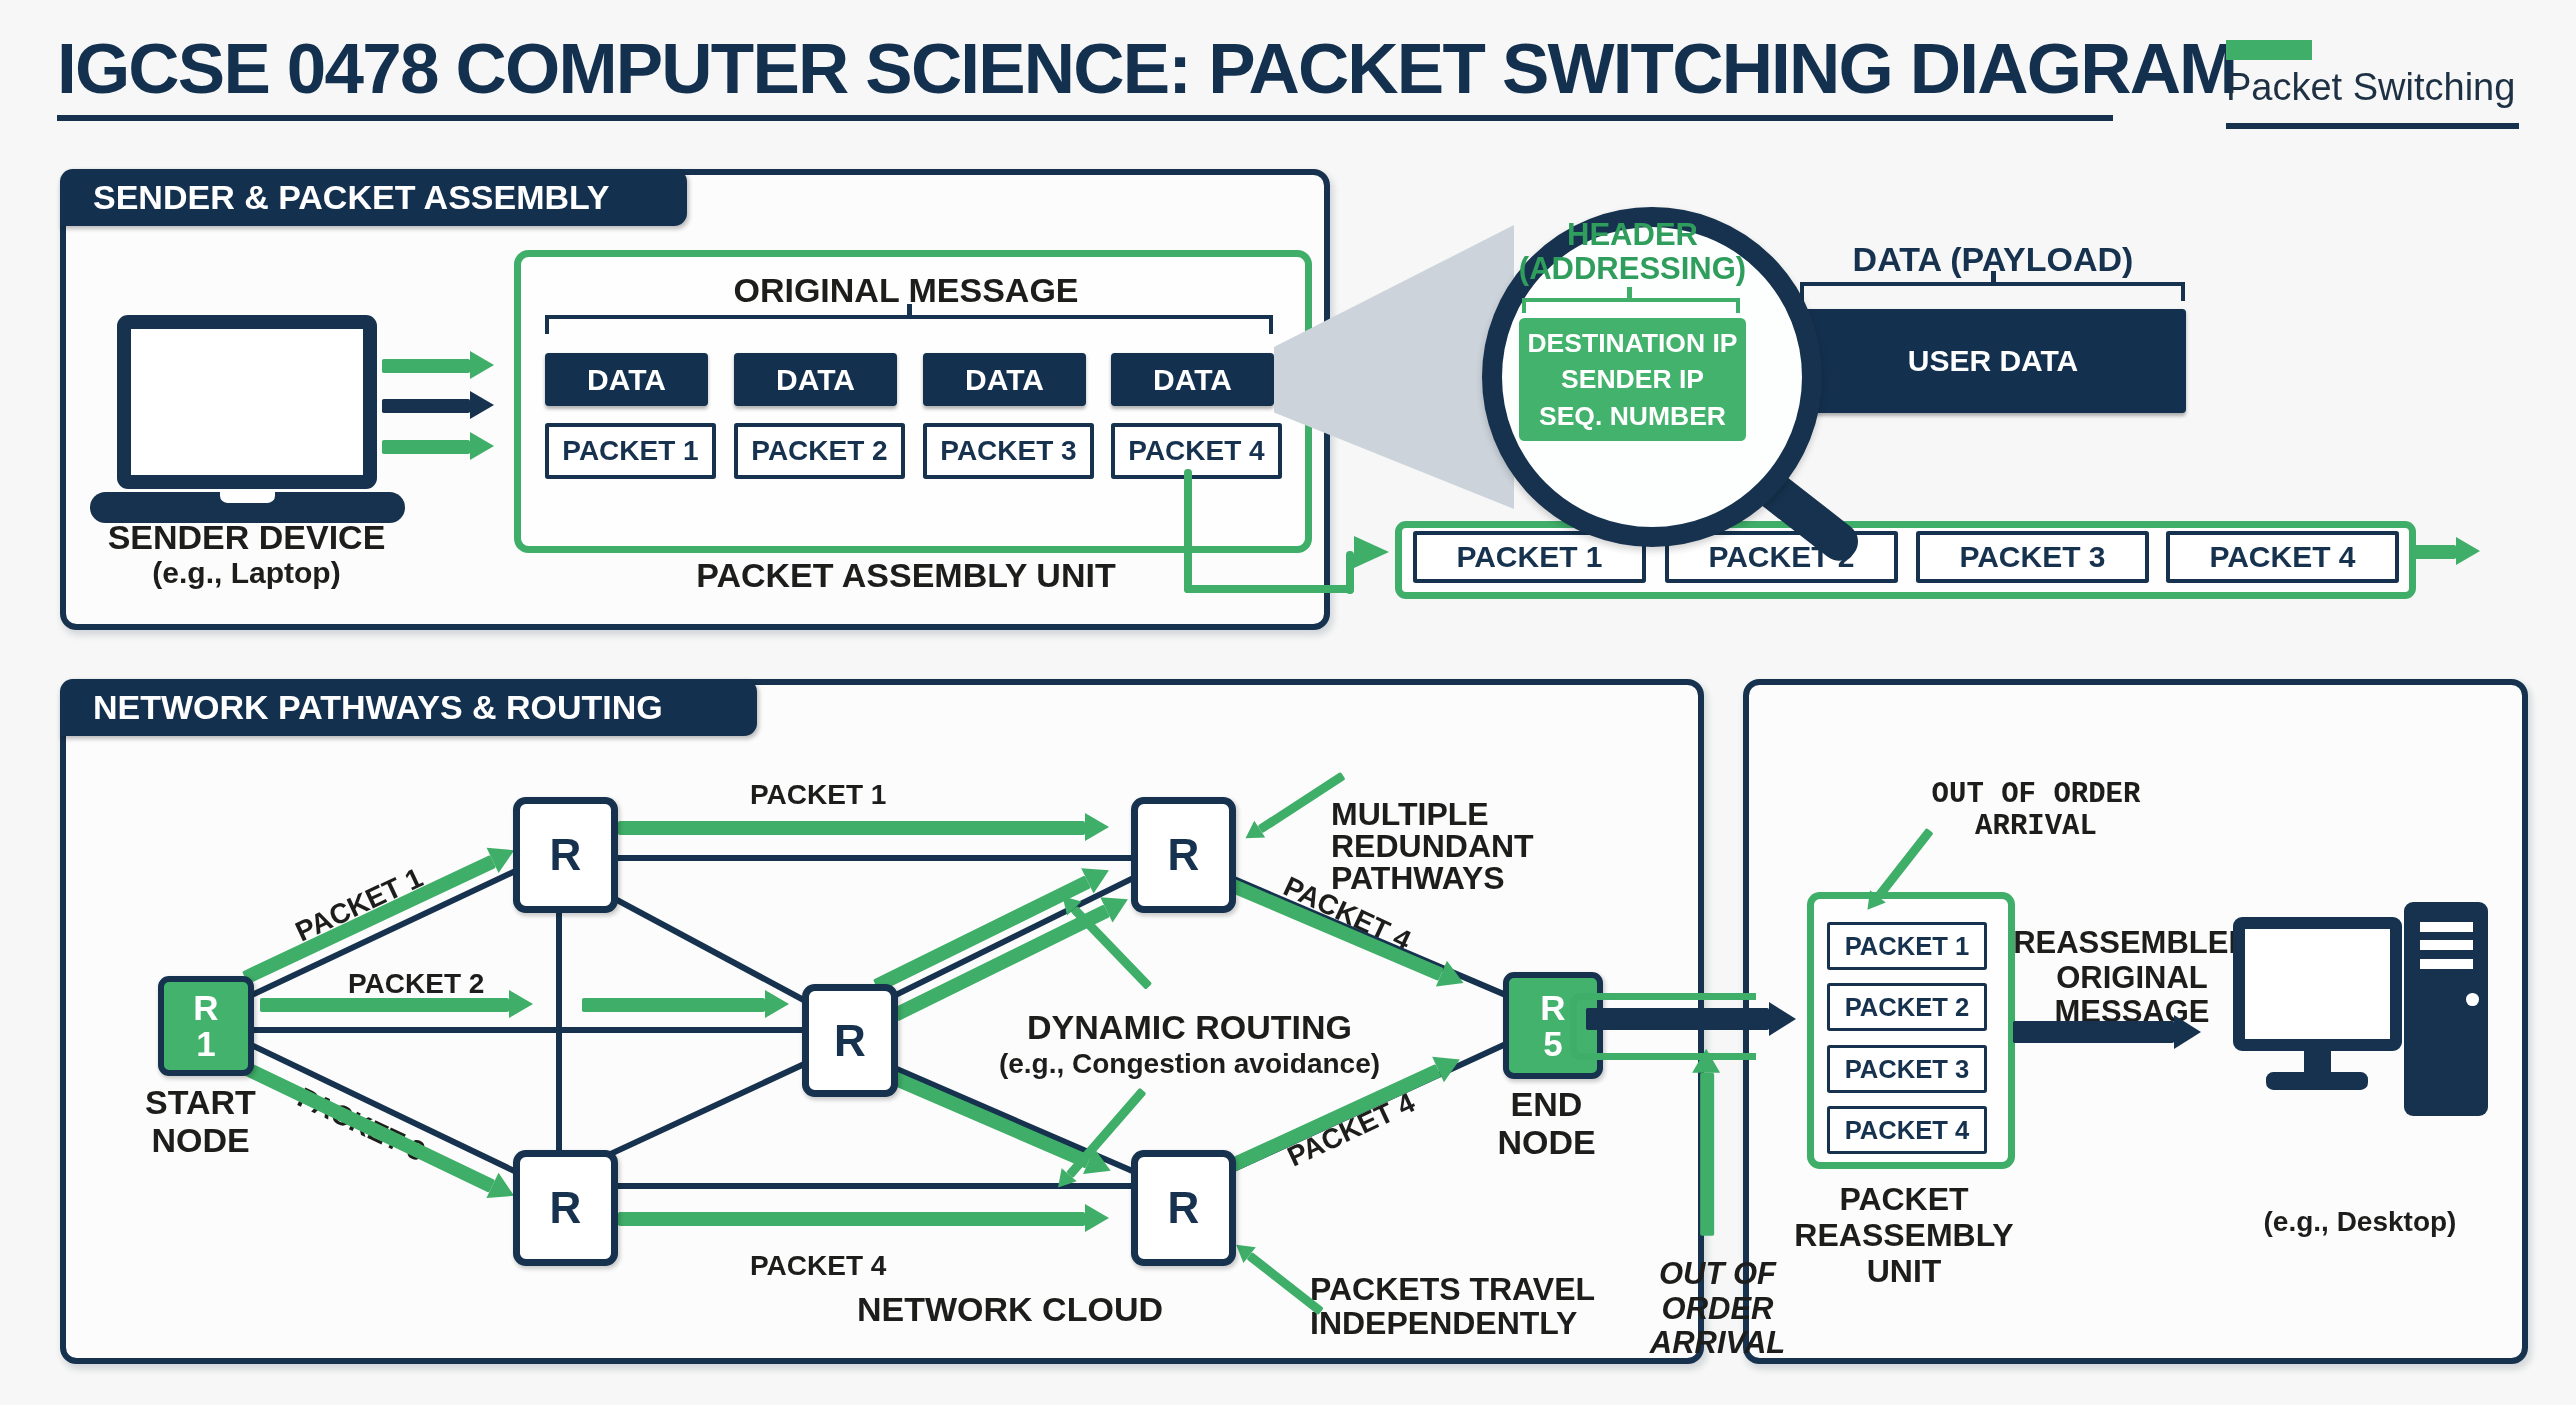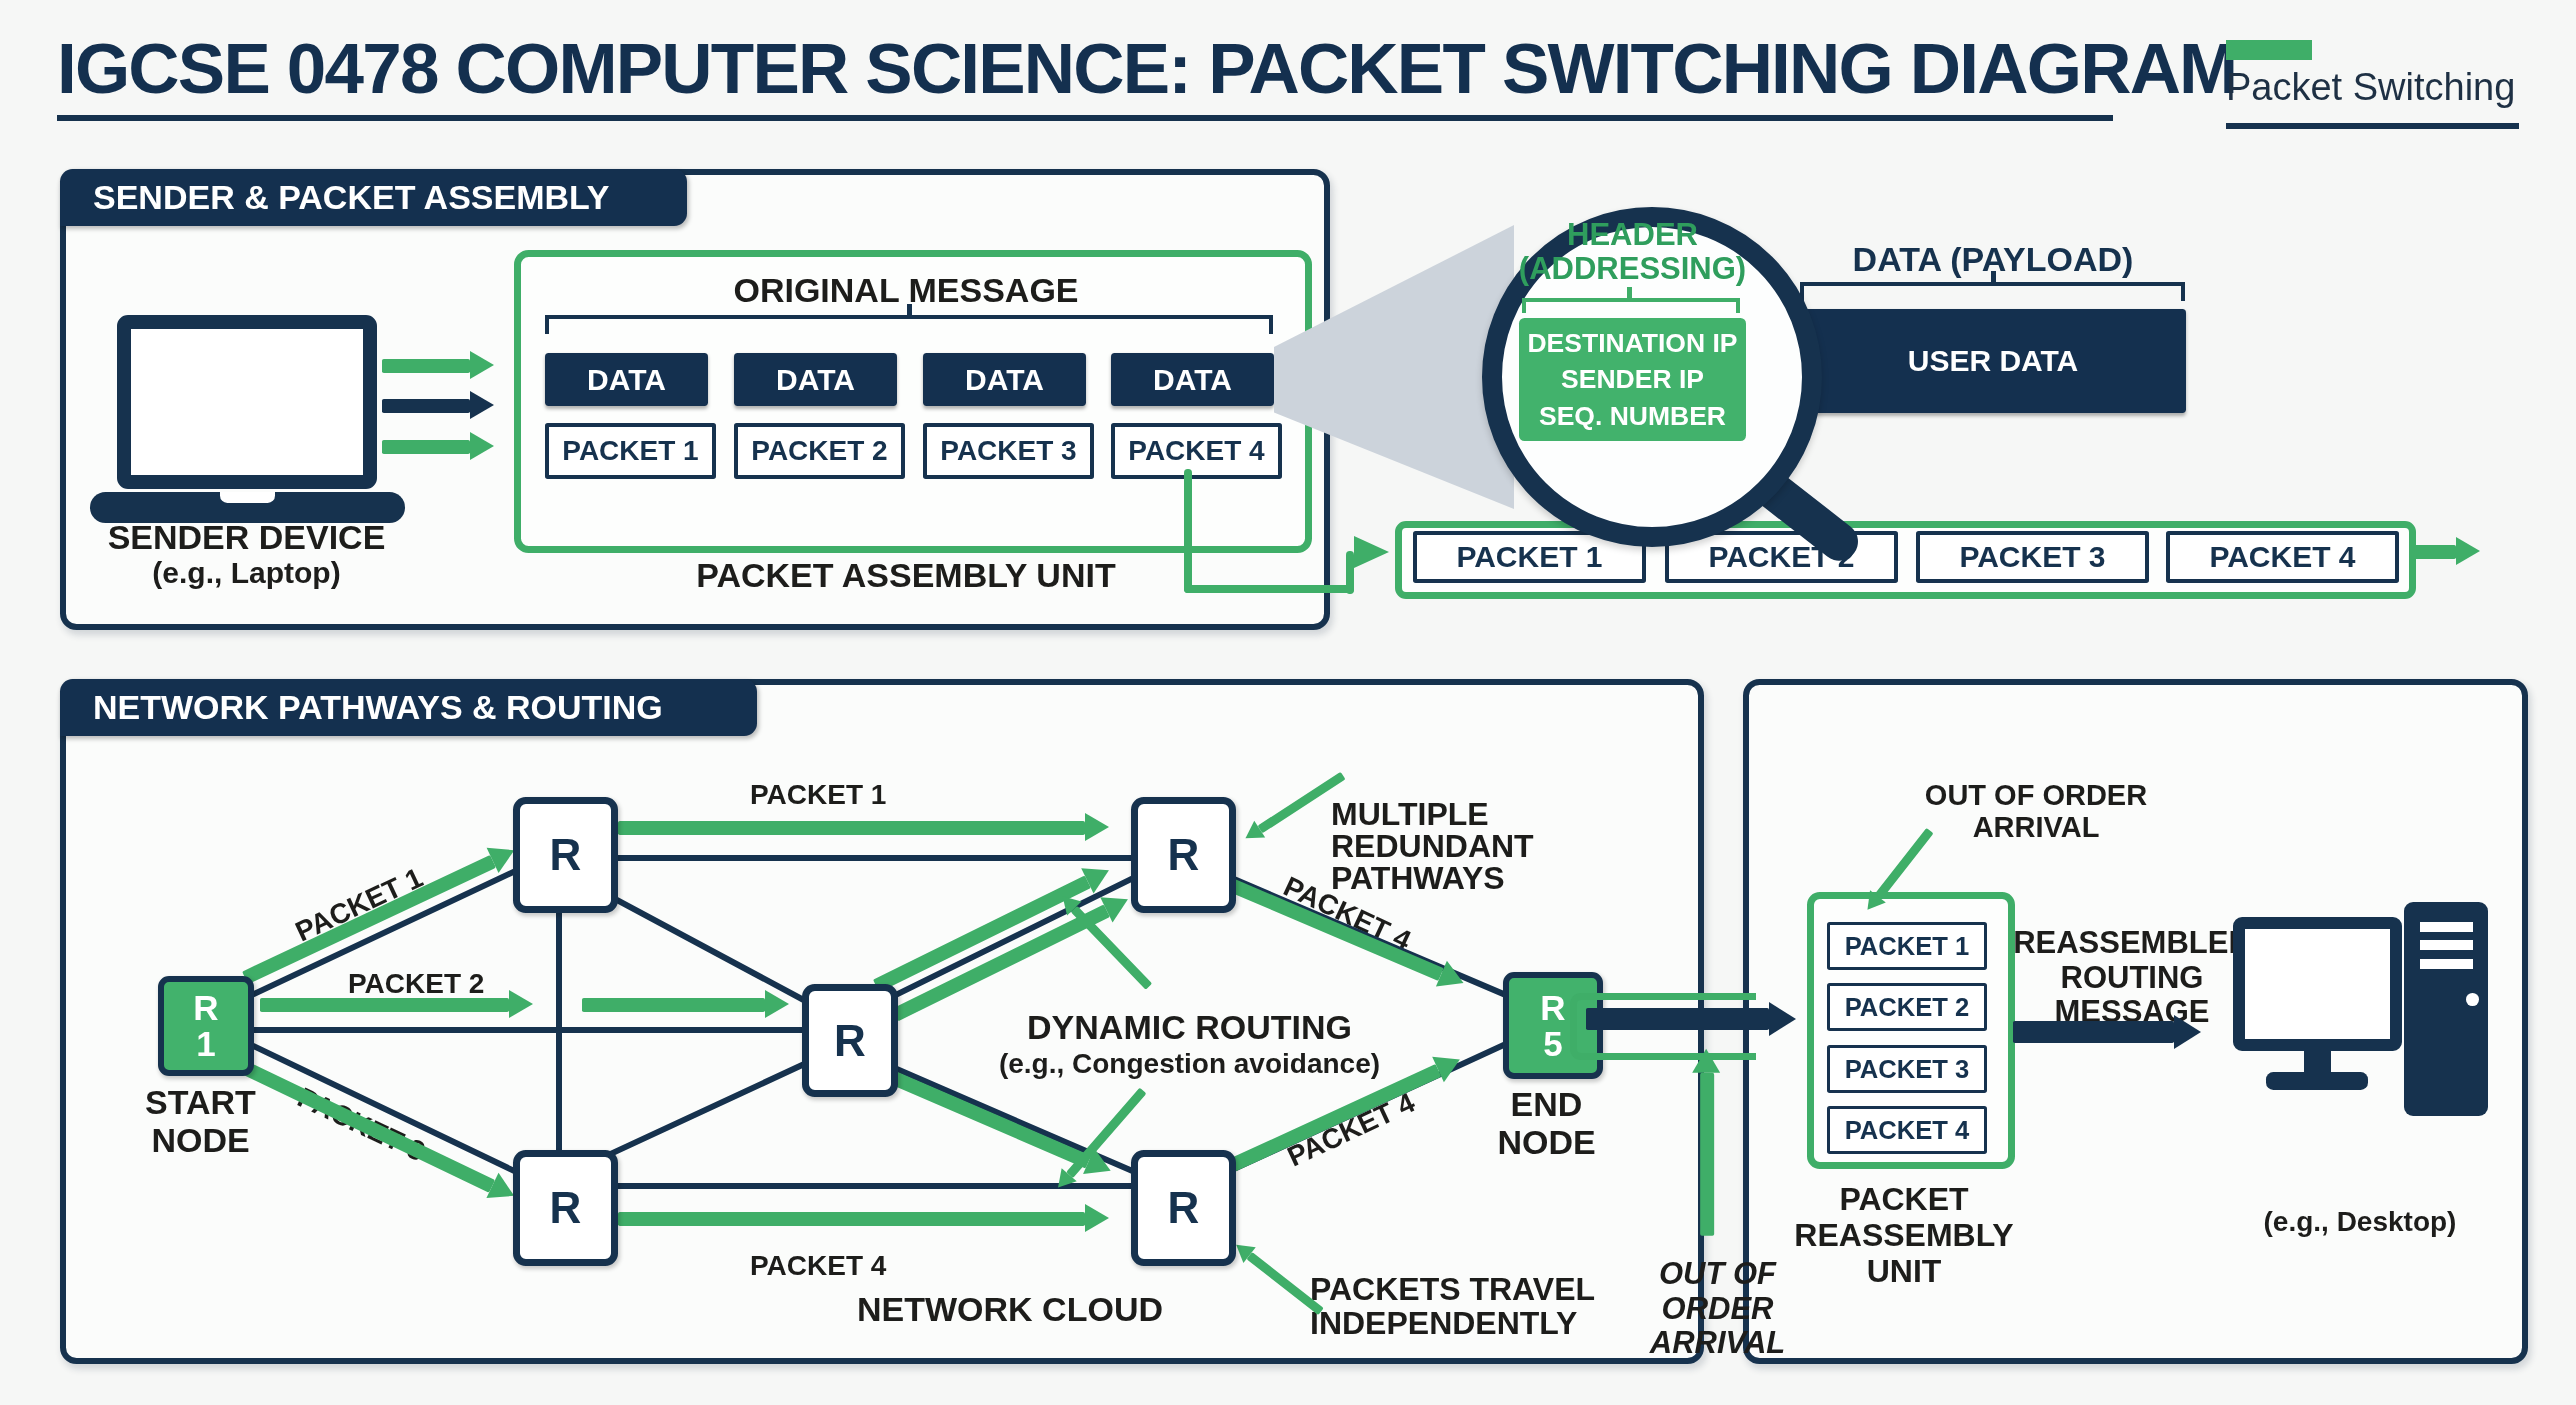--- a/index.html
+++ b/index.html
@@ -237,21 +237,21 @@
   <div class="navyarr fat" style="left:1586px;top:1008px;width:183px;z-index:6;"></div>
   <div class="garr" style="left:1707px;top:1229px;width:163px;transform:rotate(-90deg);z-index:5;"></div>
   <div class="lbl" style="left:1626px;top:1257px;width:183px;font-size:31px;z-index:6;font-style:italic;">
     <div>OUT OF</div>
       <div>ORDER</div>
       <div>ARRIVAL</div>
   </div>
 
   <div class="panel" style="left:1743px;top:679px;width:773px;height:673px;"></div>
 
-  <div class="lbl" style="left:1917px;top:779px;width:238px;font-size:29px;">
+  <div class="lbl" style="left:1917px;top:779px;width:238px;font-size:29px;font-family:Liberation Mono, monospace;">
     <div>OUT OF ORDER</div>
       <div>ARRIVAL</div>
   </div>
   <div class="garr thin" style="left:1930px;top:826px;width:84px;transform:rotate(128deg);"></div>
 
   <div class="abs" style="left:1807px;top:892px;width:194px;height:263px;border:7.3px solid var(--g);border-radius:12.8px;background:#fdfefd;"></div>
   <div class="packetbox" style="left:1827px;top:922px;width:154px;height:42px;font-size:25.6px;border-width:3.7px;">
       <span>PACKET 1</span>
     </div>
   <div class="packetbox" style="left:1827px;top:983px;width:154px;height:42px;font-size:25.6px;border-width:3.7px;">
@@ -265,21 +265,21 @@
     </div>
 
   <div class="lbl" style="left:1794px;top:1182px;width:220px;font-size:32px;">
     <div>PACKET</div>
       <div>REASSEMBLY</div>
       <div>UNIT</div>
   </div>
 
   <div class="lbl" style="left:2013px;top:926px;width:238px;font-size:31px;">
     <div>REASSEMBLED</div>
-      <div>ROUTING</div>
+      <div>ORIGINAL</div>
       <div>MESSAGE</div>
   </div>
   <div class="navyarr fat" style="left:2013px;top:1021px;width:161px;"></div>
 
   <div class="abs">
     <div class="abs" style="left:2233px;top:917px;width:145px;height:110px;background:#fff;border:12px solid var(--n);border-radius:9.1px;"></div>
     <div class="abs" style="left:2304px;top:1050px;width:27.4px;height:22px;background:var(--n);"></div>
     <div class="abs" style="left:2266px;top:1072px;width:102px;height:18.3px;background:var(--n);border-radius:7.3px;"></div>
     <div class="abs" style="left:2404px;top:902px;width:84px;height:214px;background:var(--n);border-radius:9.1px;"></div>
     <div class="abs" style="left:2420px;top:922px;width:53px;height:10px;background:#fff;"></div>

